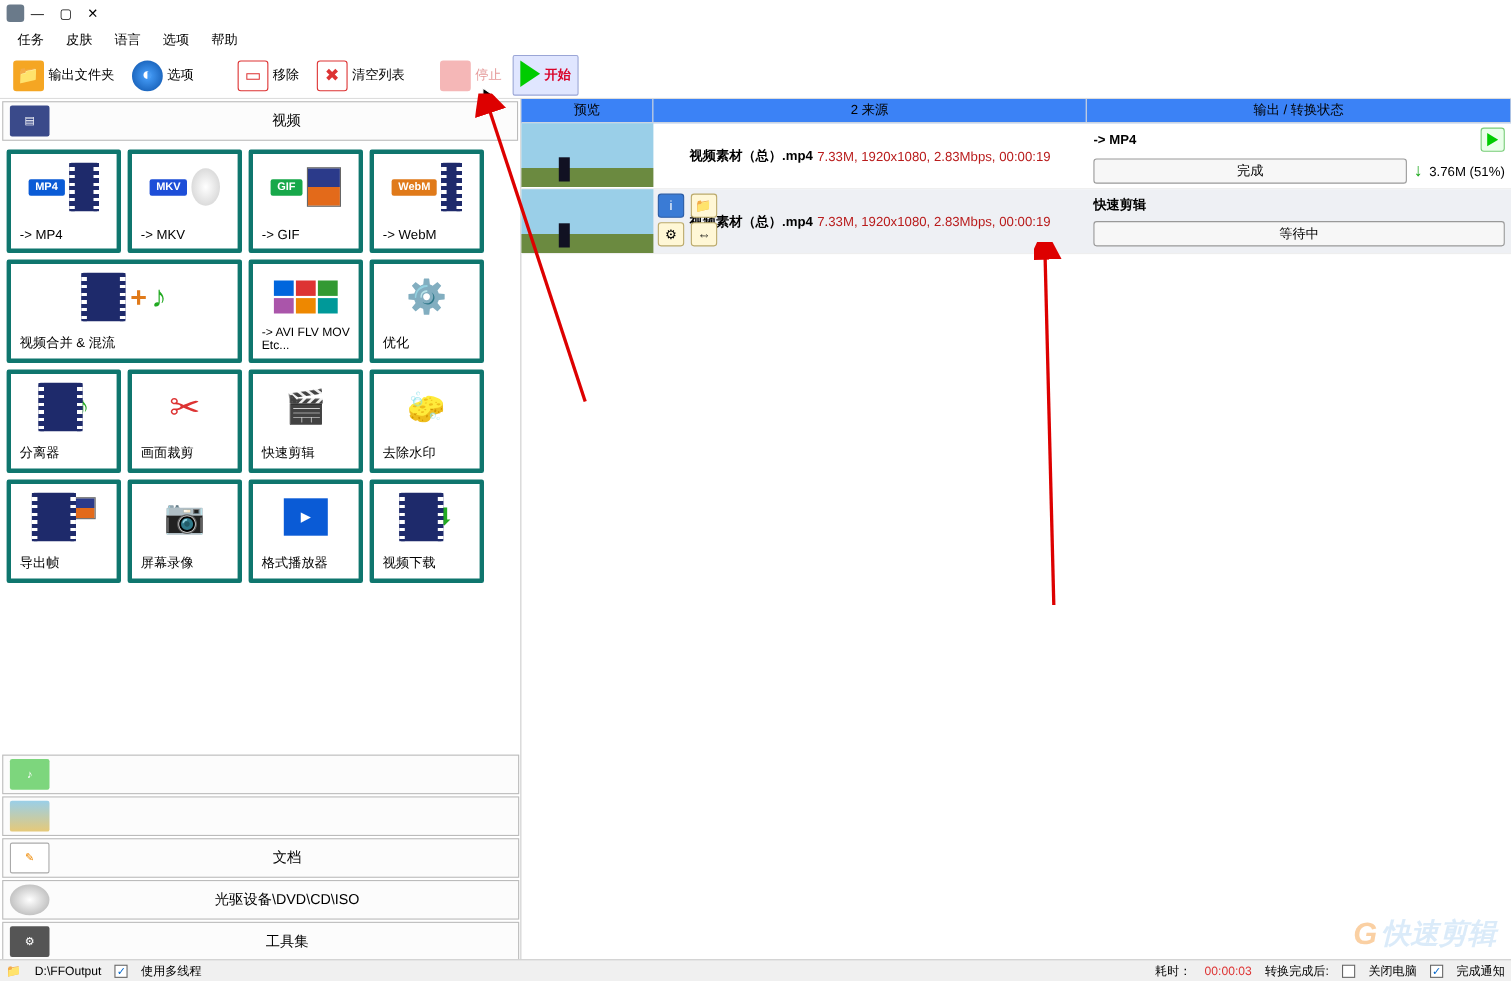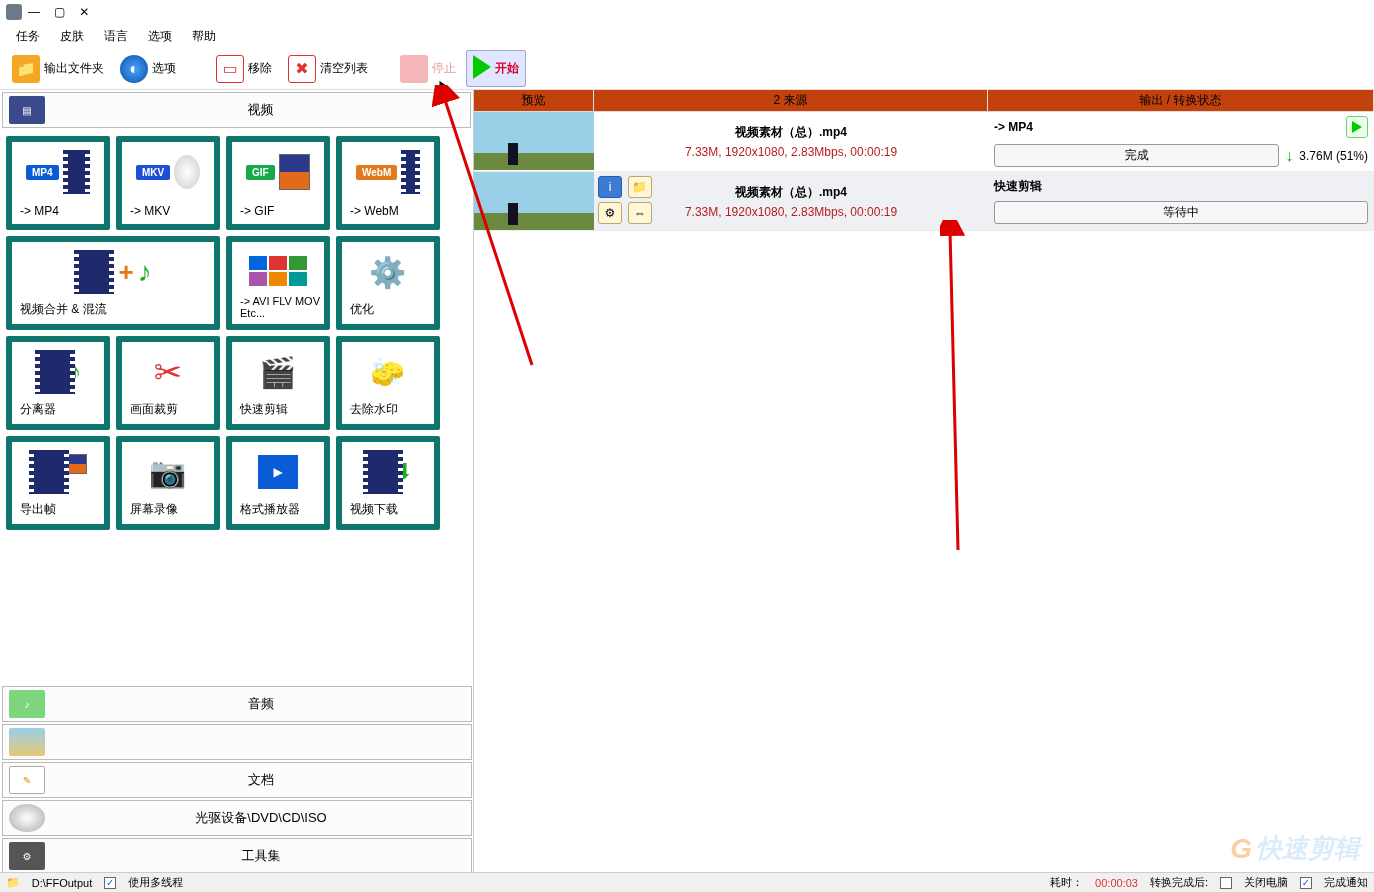--- a/index.html
+++ b/index.html
@@ -22,38 +22,38 @@
 .ico.stop { background:#f5b7b7;}
 .playtri { width:0;height:0;border-left:18px solid #0c0;border-top:12px solid transparent;border-bottom:12px solid transparent;display:inline-block;}
 .stopred { color:#e59a9a; }
 .startred { color:#d9042a; font-weight:bold;}
 .main { display:flex; height:784px; }
 .left { width:474px; display:flex; flex-direction:column; border-right:1px solid #ccc; }
 .catbar { height:36px; display:flex; align-items:center; border:1px solid #bbb; margin:2px; cursor:pointer; background:#fcfcfc; }
 .catbar .cicon { width:36px; height:28px; margin:0 6px; background:#3a4a8a; border-radius:2px; display:flex;align-items:center;justify-content:center;color:#fff;font-size:10px;}
 .catbar .ctext { flex:1; text-align:center; font-size:13px;}
 .grid { display:flex; flex-wrap:wrap; gap:6px; padding:6px; align-content:flex-start; flex:1; overflow:auto;}
-.card { width:104px; height:94px; border:6px solid #0f766e; border-radius:2px; display:flex; flex-direction:column; align-items:center; justify-content:space-between; padding:6px 4px; cursor:pointer; background:#fff;}
+.card { width:104px; height:94px; border:4px solid #0f766e; border-radius:2px; display:flex; flex-direction:column; align-items:center; justify-content:space-between; padding:6px 4px; cursor:pointer; background:#fff;}
 .card.wide { width:214px;}
 .card .ci { width:64px; height:48px; display:flex; align-items:center; justify-content:center; }
 .card .cl { font-size:12px; text-align:center; width:100%; white-space:nowrap; overflow:hidden; text-align:left; padding-left:4px;}
 .badge { display:inline-block; padding:2px 6px; font-size:10px; color:#fff; border-radius:2px; font-weight:bold;}
 .filmstrip { width:40px;height:44px;background:#1e2a6b;border-radius:2px;position:relative;}
 .filmstrip:before,.filmstrip:after{content:"";position:absolute;top:0;bottom:0;width:5px;background:repeating-linear-gradient(#1e2a6b 0 4px,#fff 4px 7px);}
 .filmstrip:before{left:0;} .filmstrip:after{right:0;}
 .sunset{width:48px;height:36px;background:linear-gradient(#2b3a8a 50%,#e36a1a 50%);border:1px solid #666;}
 .right { flex:1; display:flex; flex-direction:column; }
-.thead { height:22px; display:flex; background:#c2410c; border-bottom:1px solid #ddd;}
+.thead { height:22px; display:flex; background:#3b82f6; border-bottom:1px solid #ddd;}
 .thead > div { border-right:1px solid #ddd; display:flex; align-items:center; justify-content:center; font-size:12px;}
 .col-prev{width:120px;} .col-src{flex:1;} .col-out{width:386px;}
 .row { display:flex; border-bottom:1px solid #eee; }
 .row.sel { background:#eef0f4; }
 .row .prev { width:120px; height:58px; background:linear-gradient(#9acfe8 70%,#6b8a40 70%); position:relative; }
 .row .prev .person{position:absolute;bottom:5px;left:34px;width:10px;height:22px;background:#112;}
-.row .src { flex:1; display:flex; flex-direction:column; align-items:center; justify-content:center; gap:4px; position:relative;}
+.row .src { flex:1; display:flex; flex-direction:row; align-items:center; justify-content:center; gap:4px; position:relative;}
 .row .src .fname{font-weight:bold;}
 .row .src .meta{color:#b91c1c;}
 .row .out { width:386px; display:flex; flex-direction:column; justify-content:center; gap:6px; padding:4px 6px;}
 .row .out .line1{display:flex; align-items:center; gap:8px; font-weight:bold;}
 .row .out .pill{flex:1; border:1px solid #999; border-radius:3px; text-align:center; padding:2px; background:#f7f7f7;}
 .row .out .playbtn{width:22px;height:22px;border:1px solid #7c7;background:#eaffea;border-radius:3px;display:flex;align-items:center;justify-content:center;}
 .row .out .dlarrow{color:#2a2;font-weight:bold;font-size:16px;}
 .minibtns{position:absolute;left:4px;top:4px;display:grid;grid-template-columns:26px 26px;gap:4px;}
 .minibtns span{width:24px;height:22px;border:1px solid #bba96a;border-radius:3px;background:#fff7d6;display:flex;align-items:center;justify-content:center;font-size:12px;}
 .arrow { position:absolute; pointer-events:none; }
@@ -234,21 +234,20 @@
             <div class="filmstrip"></div>
             <span style="color:#2a2;font-size:22px;margin-left:-8px">⬇</span>
           </div>
         <div class="cl">视频下载</div>
       </div>
     </div>
 
     <div class="bottombars">
       <div class="catbar">
         <span class="cicon" style="background:#7dd67d">♪</span>
-        <span class="ctext">音频</span>
       </div>
       <div class="catbar">
         <span class="cicon" style="background:linear-gradient(#9acfe8,#e6c978)"></span>
       </div>
       <div class="catbar">
         <span class="cicon" style="background:#fff;border:1px solid #aaa;color:#e80">✎</span>
         <span class="ctext">文档</span>
       </div>
       <div class="catbar">
         <span class="cicon" style="background:radial-gradient(#fff,#aaa);border-radius:50%"></span>

